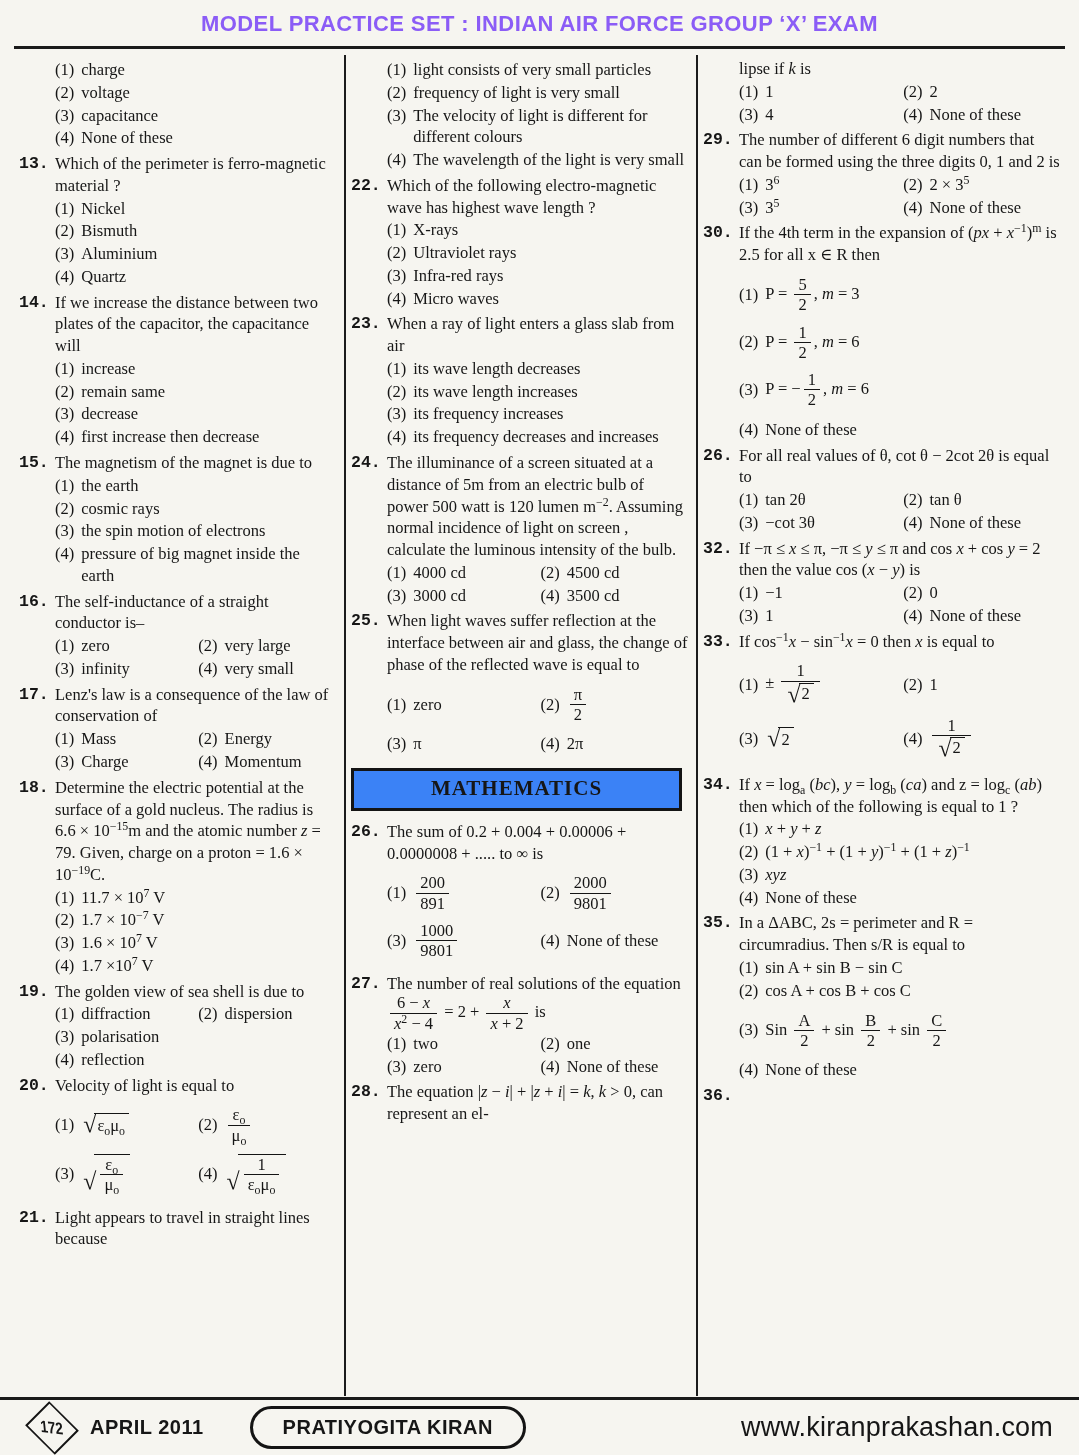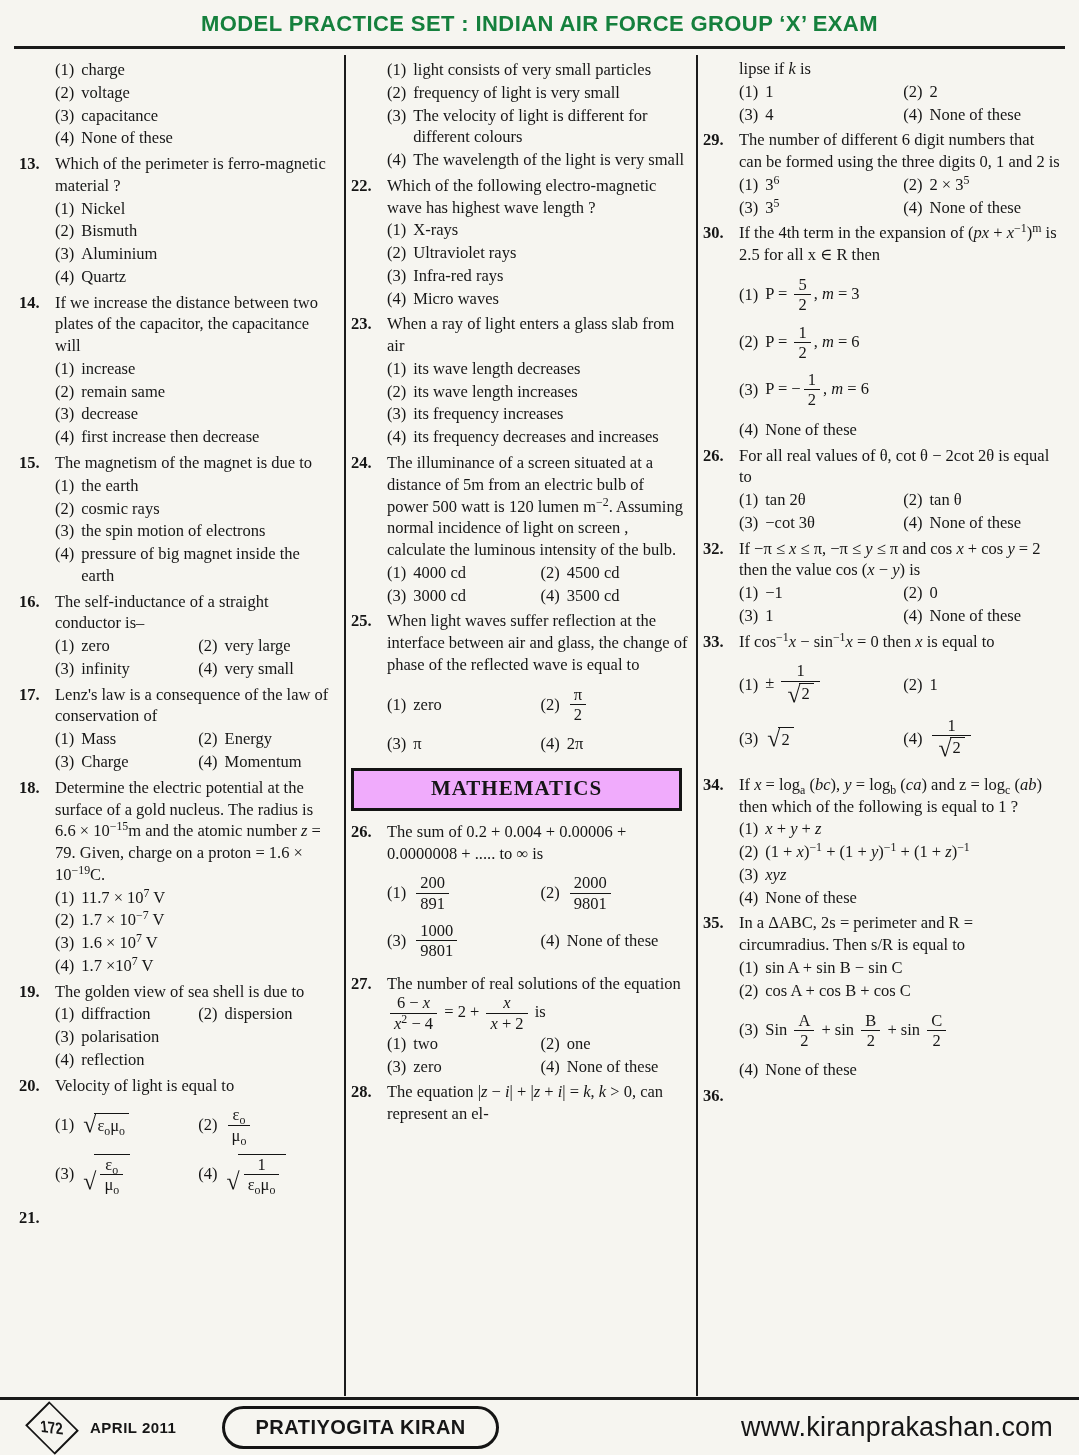--- a/index.html
+++ b/index.html
@@ -8,45 +8,45 @@
     background:#f6f5f0;color:#161616;margin:0 auto;
     font-family:"Liberation Serif","DejaVu Serif",serif;
     font-size:16.5px;line-height:1.32;
   }
   .header{
     height:44px;margin:2px 14px 0 14px;border-bottom:3px solid #1a1a1a;
     display:flex;align-items:center;justify-content:center;
   }
   .header .title{
     font-family:"Liberation Sans","DejaVu Sans",sans-serif;
-    font-weight:700;font-size:22px;letter-spacing:.4px;color:#15803d;
+    font-weight:700;font-size:22px;letter-spacing:.4px;color:#8b5cf6;
   }
   .columns{display:flex;height:1341px;overflow:hidden;padding:6px 10px 0 14px;}
   .col{overflow:hidden;padding:3px 8px 0 5px;box-sizing:border-box;}
   .col-1{width:332px;border-right:2px solid #1c1c1c;}
   .col-2{width:352px;border-right:2px solid #1c1c1c;}
   .col-3{flex:1;}
   .question{display:flex;margin:0 0 3px 0;}
-  .qnum{flex:none;width:36px;font-weight:700;}
+  .qnum{flex:none;width:36px;font-weight:700;font-family:Liberation Mono, monospace;}
   .question.cont .qbody{margin-left:36px;}
   .qbody{flex:1;min-width:0;}
   .qtext{margin:0 0 1px 0;}
   .opt-row{display:flex;margin:1px 0;}
   .opt-row.math{margin:10px 0;}
   .opt{display:flex;align-items:baseline;min-width:0;}
   .opt-row.math .opt{align-items:center;}
   .opt-row .opt:first-child{width:51%;}
   .opt-row .opt:last-child{flex:1;width:auto;}
   .opt-row .opt.full{width:100%;flex:1;}
   .olabel{flex:none;margin-right:7px;white-space:nowrap;}
   .otext{flex:1;min-width:0;}
   .section-box{
     margin:12px 6px 10px 0;border:3px solid #141414;padding:4px 6px 5px 6px;
     text-align:center;font-weight:700;font-size:21px;letter-spacing:1px;
-    background:#f0abfc;
+    background:#3b82f6;
   }
   .frac{display:inline-flex;flex-direction:column;vertical-align:middle;text-align:center;margin:0 3px;}
   .frac .fnum{display:block;padding:0 4px 1px 4px;border-bottom:1.8px solid #141414;line-height:1.05;}
   .frac .fden{display:block;padding:1px 4px 0 4px;line-height:1.05;}
   .sqrt{display:inline-flex;align-items:flex-start;vertical-align:middle;margin:0 2px;}
   .sqrt .radical{font-size:1.45em;line-height:1;align-self:flex-end;margin-right:-2px;font-weight:400;}
   .sqrt .radicand{border-top:1.8px solid #141414;padding:1px 4px 0 3px;}
   sup{font-size:.72em;line-height:0;}
   sub{font-size:.72em;line-height:0;}
   .footer{
@@ -54,21 +54,21 @@
     border-top:3px solid #1a1a1a;display:flex;align-items:center;
     padding:0 26px;box-sizing:border-box;background:#f6f5f0;
     font-family:"Liberation Sans","DejaVu Sans",sans-serif;
   }
   .diamond{
     flex:none;width:36px;height:36px;border:2.5px solid #141414;
     transform:rotate(45deg) scale(1.05,.85);display:flex;align-items:center;justify-content:center;
     margin:0 18px 0 6px;background:#f6f5f0;
   }
   .diamond span{transform:rotate(-45deg) scale(.95,1.18);font-weight:700;font-size:15px;}
-  .month{font-weight:700;font-size:15px;letter-spacing:.5px;margin-right:46px;}
+  .month{font-weight:700;font-size:20px;letter-spacing:.5px;margin-right:46px;}
   .pill{
     border:3px solid #141414;border-radius:24px;padding:5px 30px;
     font-weight:700;font-size:20px;letter-spacing:.5px;text-align:center;
   }
   .website{margin-left:auto;font-weight:400;font-size:27px;letter-spacing:.2px;}
 </style>
 </head>
 <body>
 
 <div class="page">
@@ -345,20 +345,23 @@
                         <span class="fnum">1</span>
                         <span class="fden">ε<sub>o</sub>μ<sub>o</sub></span>
                       </span></span>
                   </span></span>
               </div>
             </div>
           </div>
         </div>
         <div class="question">
           <span class="qnum">21.</span>
+          <div class="qbody">
+            <div class="qtext">Light appears to travel in straight lines because</div>
+          </div>
         </div>
       </div>
       <div class="col col-2">
         <div class="question cont">
           <div class="qbody">
             <div class="opt-row">
               <div class="opt full">
                 <span class="olabel">(1)</span>
                 <span class="otext">light consists of very small particles</span>
               </div>

